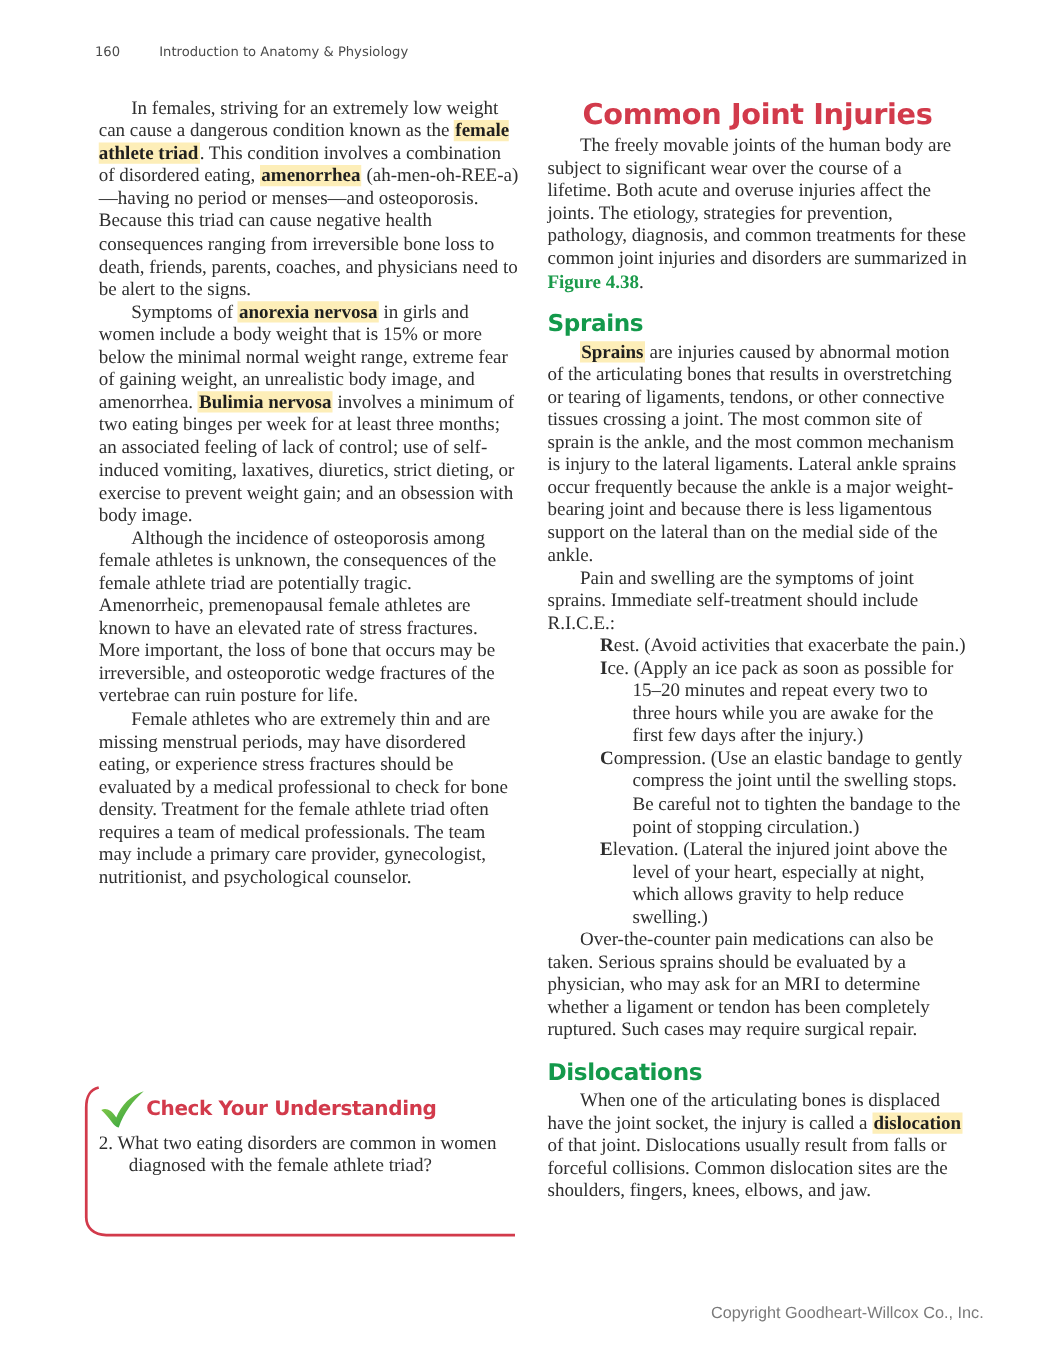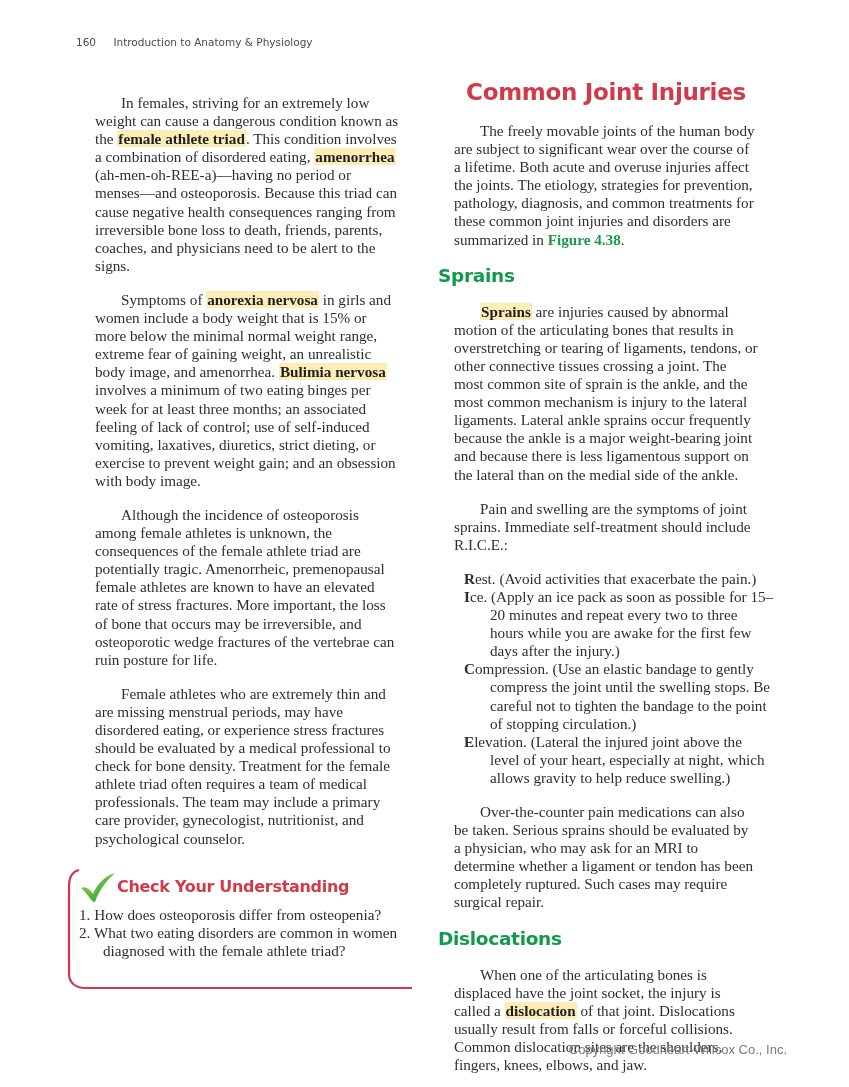--- a/index.html
+++ b/index.html
@@ -1,29 +1,29 @@
 <!DOCTYPE html>
 <html><head>
 <meta charset="utf-8">
 <style>
   html, body { margin: 0; padding: 0; background: #ffffff; }
   body { width: 849px; height: 1087px; position: relative; overflow: hidden; color: #2b2b2b; }
   .running-head { position: absolute; left: 76px; top: 36px; font-family: "DejaVu Sans", sans-serif; font-size: 10.5px; color: #4a4a4a; }
-  .running-head .pg { margin-right: 14px; }
+  .running-head .pg { margin-right: 28px; }
   .col { position: absolute; top: 78px; font-family: "Liberation Serif", serif; font-size: 15.2px; line-height: 18.1px; color: #2e2e2e; }
   .col.left { left: 79px; width: 336px; }
   .col.right { left: 438px; width: 336px; }
-  p { margin: 16px; text-indent: 26px; }
+  p { margin: 0; text-indent: 26px; }
   .kw { font-weight: bold; background: #fdeeb8; color: #1f1f1f; padding: 0 1px; }
   .figref { font-weight: bold; color: #1a9a4a; }
   h1.section { font-family: "DejaVu Sans", sans-serif; font-weight: bold; color: #d23a4b; font-size: 23px; line-height: 28px; margin: 0 0 2px 0; letter-spacing: -0.3px; text-align: center; }
   h2.sub { font-family: "DejaVu Sans", sans-serif; font-weight: bold; color: #13994b; font-size: 18.5px; line-height: 22px; margin: 14px 0 2px 0; letter-spacing: -0.3px; }
   .rice { margin: 0; padding-left: 52px; text-indent: -26px; }
   .rice .first { font-weight: bold; }
-  .rice-item { display: block; padding-left: 0; }
+  .rice-item { display: block; padding-left: 16px; }
   .check-box { position: absolute; left: 65px; top: 868px; width: 347px; height: 122px; }
   .check-frame { position: absolute; left: 0; top: 0; width: 100%; height: 100%; }
   .check-title { position: absolute; left: 52px; top: 9px; font-family: "DejaVu Sans", sans-serif; font-weight: bold; color: #d23a4b; font-size: 16px; letter-spacing: -0.3px; }
   .check-icon { position: absolute; left: 14px; top: 4px; width: 38px; height: 32px; }
   .check-list { position: absolute; left: 14px; top: 38px; width: 340px; margin: 0; padding: 0; list-style: none; font-family: "Liberation Serif", serif; font-size: 15.2px; line-height: 18.1px; color: #2e2e2e; }
   .check-list li { padding-left: 24px; text-indent: -24px; }
   .footer { position: absolute; right: 62px; top: 1042px; font-family: "Liberation Sans", sans-serif; font-size: 13px; color: #7a7a7a; text-align: center; }
 </style>
 </head>
 <body>
@@ -48,21 +48,20 @@
     <defs>
       <linearGradient id="cg" x1="0" y1="0" x2="1" y2="1">
         <stop offset="0" stop-color="#9fd44a"></stop>
         <stop offset="1" stop-color="#1e9a3f"></stop>
       </linearGradient>
     </defs>
     <path d="M2 16 C6 14 10 16 14 22 C18 12 26 4 36 1 C28 8 20 18 16 30 C12 30 9 22 2 16 Z" fill="url(#cg)"></path>
   </svg>
   <div class="check-title">Check Your Understanding</div>
   <ul class="check-list">
-    <li>1. How does osteoporosis differ from osteopenia?</li>
     <li>2. What two eating disorders are common in women diagnosed with the female athlete triad?</li>
   </ul>
 </div>
 
 <div class="col right">
   <h1 class="section">Common Joint Injuries</h1>
   <p><span>The freely movable joints of the human body are subject to significant wear over the course of a lifetime. Both acute and overuse injuries affect the joints. The etiology, strategies for prevention, pathology, diagnosis, and common treatments for these common joint injuries and disorders are summarized in </span><span class="figref">Figure 4.38</span><span>.</span></p>
 
   <h2 class="sub">Sprains</h2>
   <p><span class="kw">Sprains</span><span> are injuries caused by abnormal motion of the articulating bones that results in overstretching or tearing of ligaments, tendons, or other connective tissues crossing a joint. The most common site of sprain is the ankle, and the most common mechanism is injury to the lateral ligaments. Lateral ankle sprains occur frequently because the ankle is a major weight-bearing joint and because there is less ligamentous support on the lateral than on the medial side of the ankle.</span></p>

